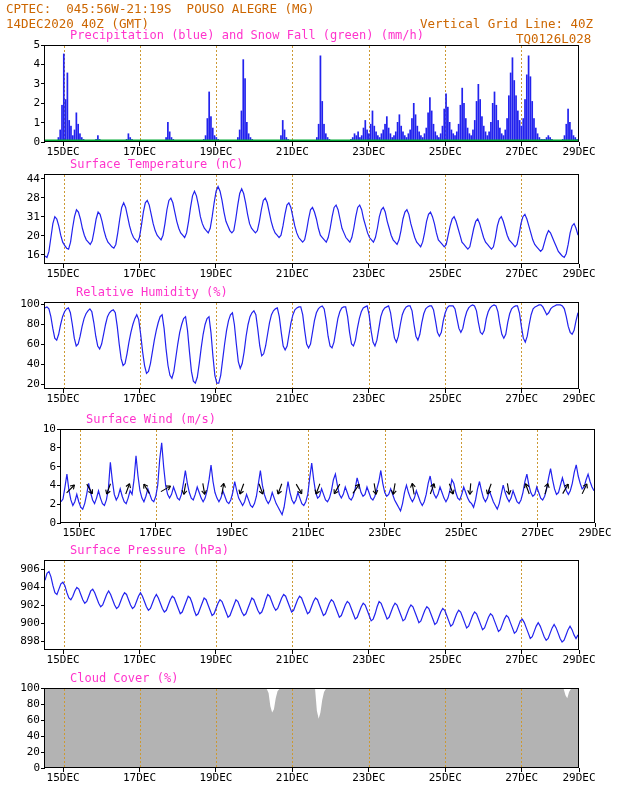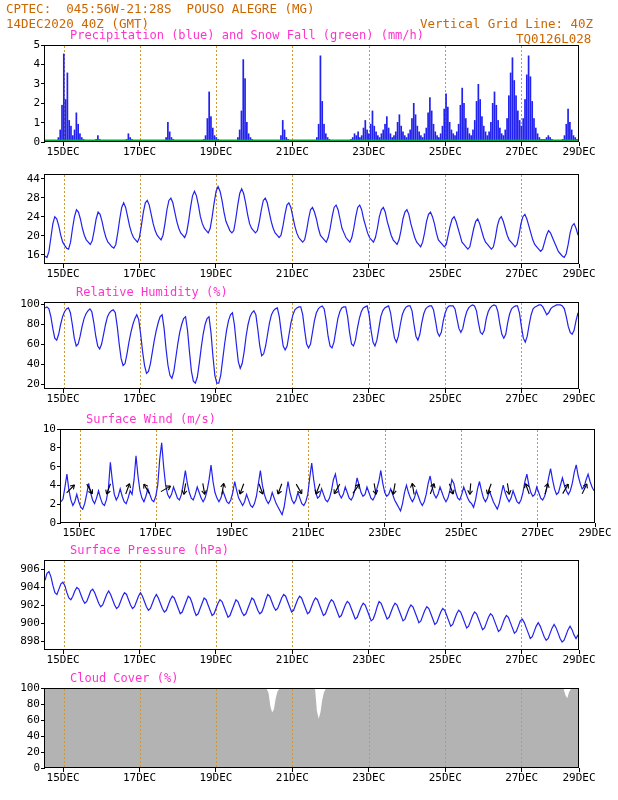--- a/index.html
+++ b/index.html
@@ -20,21 +20,21 @@
   .xlab{position:absolute;color:#000;font-size:11px;white-space:pre;}
   .tick{position:absolute;background:#000;}
   svg{display:block;}
 </style>
 </head>
 <body>
 
 <div class="page">
 
   <div class="hdr">
-    <div class="hdr-line hdr-l1">CPTEC:  045:56W-21:28S  POUSO ALEGRE (MG)</div>
+    <div class="hdr-line hdr-l1">CPTEC:  045:56W-21:19S  POUSO ALEGRE (MG)</div>
     <div class="hdr-line hdr-l2a">14DEC2020 40Z (GMT)</div>
     <div class="hdr-line hdr-l2b">Vertical Grid Line: 40Z</div>
     <div class="hdr-line hdr-l3b">TQ0126L028</div>
   </div>
 
   <div class="panel" style="left:0;top:28px;width:618px;height:120px;">
     <div class="ptitle" style="left:70px;top:0px;">Precipitation (blue) and Snow Fall (green) (mm/h)</div>
     <div class="plot" id="plot0" style="left:44px;top:17px;width:535px;height:97px;">
       <svg id="svg0" width="533" height="95" viewBox="0 0 533 95" preserveAspectRatio="none">
           <line x1="19.5" y1="0" x2="19.5" y2="95" stroke="#cc9933" stroke-width="1" stroke-dasharray="2,2"></line>
@@ -256,39 +256,40 @@
         <div class="xlab" style="left: 424.25px; top: 117px; width: 42px; text-align: center;">25DEC</div>
         <div class="tick" style="left: 444.75px; top: 114px; width: 1px; height: 4px;"></div>
         <div class="xlab" style="left: 500.702px; top: 117px; width: 42px; text-align: center;">27DEC</div>
         <div class="tick" style="left: 521.202px; top: 114px; width: 1px; height: 4px;"></div>
         <div class="xlab" style="left: 558px; top: 117px; width: 42px; text-align: center;">29DEC</div>
         <div class="tick" style="left: 578.5px; top: 114px; width: 1px; height: 4px;"></div>
       </div>
   </div>
 
   <div class="panel" style="left:0;top:157px;width:618px;height:125px;">
+    <div class="ptitle" style="left:70px;top:0px;">Surface Temperature (nC)</div>
     <div class="plot" id="plot1" style="left:44px;top:17px;width:535px;height:90px;">
       <svg id="svg1" width="533" height="88" viewBox="0 0 533 88" preserveAspectRatio="none">
           <line x1="19.5" y1="0" x2="19.5" y2="88" stroke="#cc9933" stroke-width="1" stroke-dasharray="2,2"></line>
           <line x1="95.5" y1="0" x2="95.5" y2="88" stroke="#cc9933" stroke-width="1" stroke-dasharray="2,2"></line>
           <line x1="171.5" y1="0" x2="171.5" y2="88" stroke="#cc9933" stroke-width="1" stroke-dasharray="2,2"></line>
           <line x1="247.5" y1="0" x2="247.5" y2="88" stroke="#cc9933" stroke-width="1" stroke-dasharray="2,2"></line>
           <line x1="324.5" y1="0" x2="324.5" y2="88" stroke="#cc9933" stroke-width="1" stroke-dasharray="2,2"></line>
           <line x1="400.5" y1="0" x2="400.5" y2="88" stroke="#cc9933" stroke-width="1" stroke-dasharray="2,2"></line>
           <line x1="476.5" y1="0" x2="476.5" y2="88" stroke="#cc9933" stroke-width="1" stroke-dasharray="2,2"></line>
           <line x1="533.5" y1="0" x2="533.5" y2="88" stroke="#cc9933" stroke-width="1" stroke-dasharray="2,2"></line>
           <path d="M0.00 81.05 L1.97 82.44 L3.93 76.42 L5.90 62.53 L7.87 48.63 L9.83 41.68 L11.80 44.00 L13.77 50.95 L15.73 60.21 L17.70 67.16 L19.67 70.40 L21.63 73.18 L23.60 74.11 L25.57 67.16 L27.54 53.26 L29.50 41.68 L31.47 34.74 L33.44 37.05 L35.40 44.00 L37.37 53.26 L39.34 60.21 L41.30 64.84 L43.27 67.16 L45.24 69.47 L47.20 65.77 L49.17 55.58 L51.14 44.00 L53.10 37.05 L55.07 39.37 L57.04 46.32 L59.00 55.58 L60.97 62.53 L62.94 67.16 L64.90 69.47 L66.87 71.79 L68.84 73.18 L70.80 69.47 L72.77 57.89 L74.74 44.00 L76.70 32.42 L78.67 27.79 L80.64 32.42 L82.61 41.68 L84.57 50.95 L86.54 57.89 L88.51 62.53 L90.47 64.84 L92.44 67.16 L94.41 62.53 L96.37 50.95 L98.34 37.05 L100.31 27.79 L102.27 25.47 L104.24 30.11 L106.21 39.37 L108.17 48.63 L110.14 55.58 L112.11 60.21 L114.07 62.53 L116.04 64.84 L118.01 60.21 L119.97 48.63 L121.94 34.74 L123.91 25.47 L125.87 23.16 L127.84 27.79 L129.81 37.05 L131.77 46.32 L133.74 53.26 L135.71 57.89 L137.68 60.21 L139.64 62.53 L141.61 57.89 L143.58 46.32 L145.54 32.42 L147.51 20.84 L149.48 16.21 L151.44 20.84 L153.41 30.11 L155.38 41.68 L157.34 48.63 L159.31 53.26 L161.28 55.58 L163.24 57.89 L165.21 53.26 L167.18 41.68 L169.14 27.79 L171.11 16.21 L173.08 11.58 L175.04 16.21 L177.01 25.47 L178.98 37.05 L180.94 46.32 L182.91 50.95 L184.88 55.58 L186.85 57.89 L188.81 55.58 L190.78 44.00 L192.75 30.11 L194.71 18.53 L196.68 13.89 L198.65 18.53 L200.61 27.79 L202.58 39.37 L204.55 48.63 L206.51 53.26 L208.48 55.58 L210.45 57.89 L212.41 55.58 L214.38 46.32 L216.35 34.74 L218.31 25.47 L220.28 23.16 L222.25 27.79 L224.21 37.05 L226.18 46.32 L228.15 53.26 L230.11 57.89 L232.08 60.21 L234.05 62.53 L236.01 60.21 L237.98 50.95 L239.95 39.37 L241.92 30.11 L243.88 27.79 L245.85 32.42 L247.82 41.68 L249.78 50.95 L251.75 57.89 L253.72 62.53 L255.68 64.84 L257.65 67.16 L259.62 64.84 L261.58 55.58 L263.55 44.00 L265.52 34.74 L267.48 32.42 L269.45 37.05 L271.42 44.00 L273.38 53.26 L275.35 60.21 L277.32 62.53 L279.28 64.84 L281.25 67.16 L283.22 62.53 L285.18 53.26 L287.15 41.68 L289.12 32.42 L291.08 30.11 L293.05 34.74 L295.02 44.00 L296.99 53.26 L298.95 57.89 L300.92 62.53 L302.89 64.84 L304.85 67.16 L306.82 62.53 L308.79 53.26 L310.75 41.68 L312.72 32.42 L314.69 30.11 L316.65 34.74 L318.62 44.00 L320.59 50.95 L322.55 57.89 L324.52 62.53 L326.49 64.84 L328.45 67.16 L330.42 62.53 L332.39 53.26 L334.35 41.68 L336.32 34.74 L338.29 32.42 L340.25 37.05 L342.22 46.32 L344.19 53.26 L346.15 60.21 L348.12 64.84 L350.09 67.16 L352.06 69.47 L354.02 64.84 L355.99 55.58 L357.96 44.00 L359.92 37.05 L361.89 34.74 L363.86 39.37 L365.82 48.63 L367.79 55.58 L369.76 62.53 L371.72 67.16 L373.69 69.47 L375.66 71.79 L377.62 67.16 L379.59 57.89 L381.56 46.32 L383.52 39.37 L385.49 37.05 L387.46 41.68 L389.42 48.63 L391.39 57.89 L393.36 64.84 L395.32 67.16 L397.29 69.47 L399.26 71.79 L401.23 69.47 L403.19 60.21 L405.16 50.95 L407.13 44.00 L409.09 41.68 L411.06 46.32 L413.03 53.26 L414.99 60.21 L416.96 67.16 L418.93 69.47 L420.89 71.79 L422.86 74.11 L424.83 71.79 L426.79 62.53 L428.76 53.26 L430.73 46.32 L432.69 44.00 L434.66 48.63 L436.63 55.58 L438.59 62.53 L440.56 67.16 L442.53 69.47 L444.49 71.79 L446.46 74.11 L448.43 71.79 L450.39 62.53 L452.36 50.95 L454.33 44.00 L456.30 41.68 L458.26 46.32 L460.23 53.26 L462.20 60.21 L464.16 64.84 L466.13 67.16 L468.10 69.47 L470.06 71.79 L472.03 69.47 L474.00 60.21 L475.96 48.63 L477.93 41.68 L479.90 39.37 L481.86 44.00 L483.83 50.95 L485.80 57.89 L487.76 64.84 L489.73 69.47 L491.70 71.79 L493.66 74.11 L495.63 76.42 L497.60 74.11 L499.56 67.16 L501.53 60.21 L503.50 55.58 L505.46 57.89 L507.43 62.53 L509.40 67.16 L511.37 71.79 L513.33 76.42 L515.30 78.74 L517.27 81.05 L519.23 82.44 L521.20 78.74 L523.17 69.47 L525.13 57.89 L527.10 50.95 L529.07 48.63 L531.03 53.26 L533.00 60.21 " fill="none" stroke="#2222ee" stroke-width="1.2"></path>
         </svg>
     </div>
     <div id="yl1">
         <div class="ylab" style="left: 4px; width: 36px; top: 90.5263px;">16</div>
         <div class="tick" style="left: 41px; top: 97.0263px; width: 4px; height: 1px;"></div>
         <div class="ylab" style="left: 4px; width: 36px; top: 71.5789px;">20</div>
         <div class="tick" style="left: 41px; top: 78.0789px; width: 4px; height: 1px;"></div>
-        <div class="ylab" style="left: 4px; width: 36px; top: 52.6316px;">24</div>
+        <div class="ylab" style="left: 4px; width: 36px; top: 52.6316px;">31</div>
         <div class="tick" style="left: 41px; top: 59.1316px; width: 4px; height: 1px;"></div>
         <div class="ylab" style="left: 4px; width: 36px; top: 33.6842px;">28</div>
         <div class="tick" style="left: 41px; top: 40.1842px; width: 4px; height: 1px;"></div>
         <div class="ylab" style="left: 4px; width: 36px; top: 14.7368px;">44</div>
         <div class="tick" style="left: 41px; top: 21.2368px; width: 4px; height: 1px;"></div>
       </div>
     <div id="xl1">
         <div class="xlab" style="left: 42.0995px; top: 110px; width: 42px; text-align: center;">15DEC</div>
         <div class="tick" style="left: 62.5995px; top: 107px; width: 1px; height: 4px;"></div>
         <div class="xlab" style="left: 118.551px; top: 110px; width: 42px; text-align: center;">17DEC</div>

